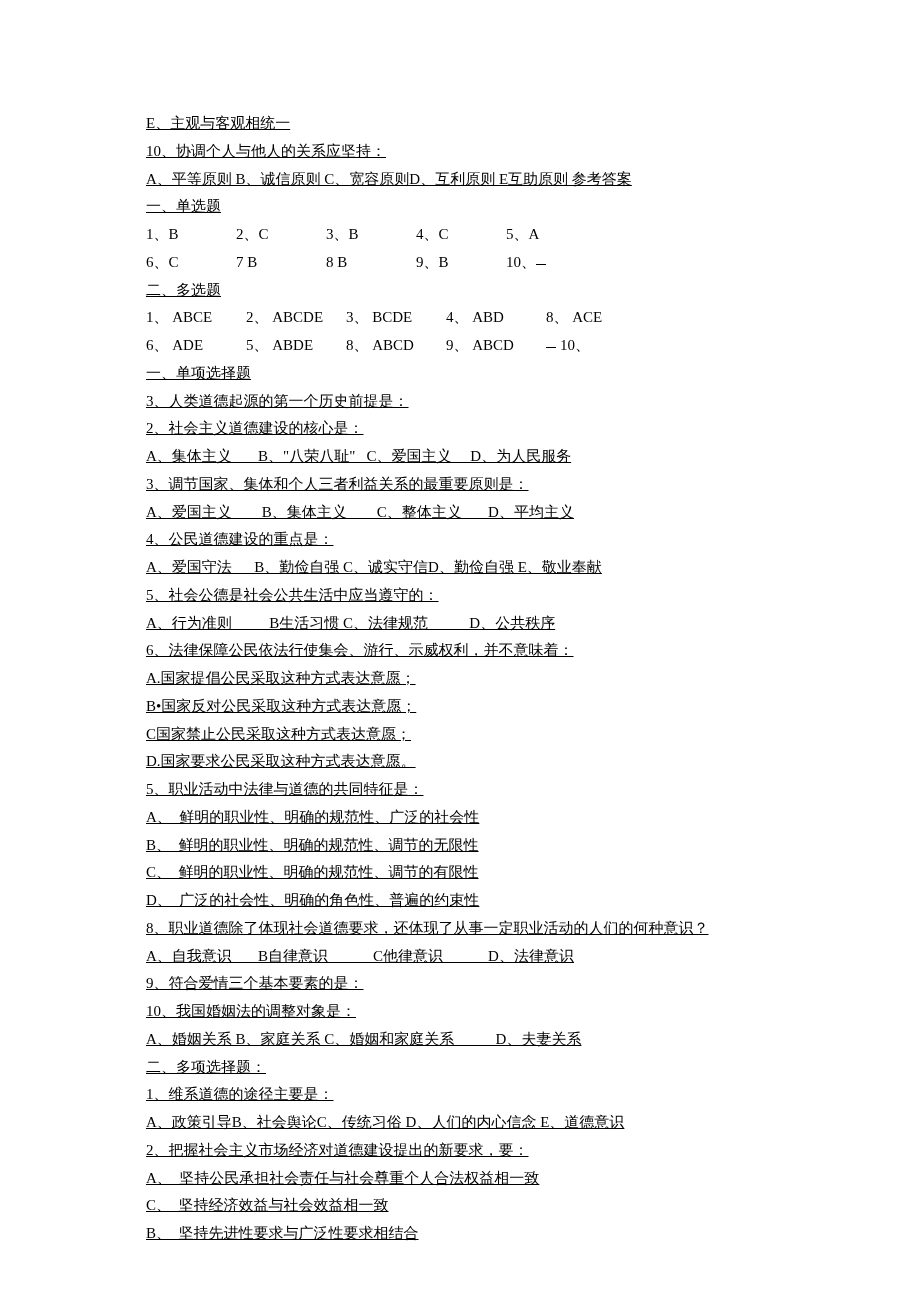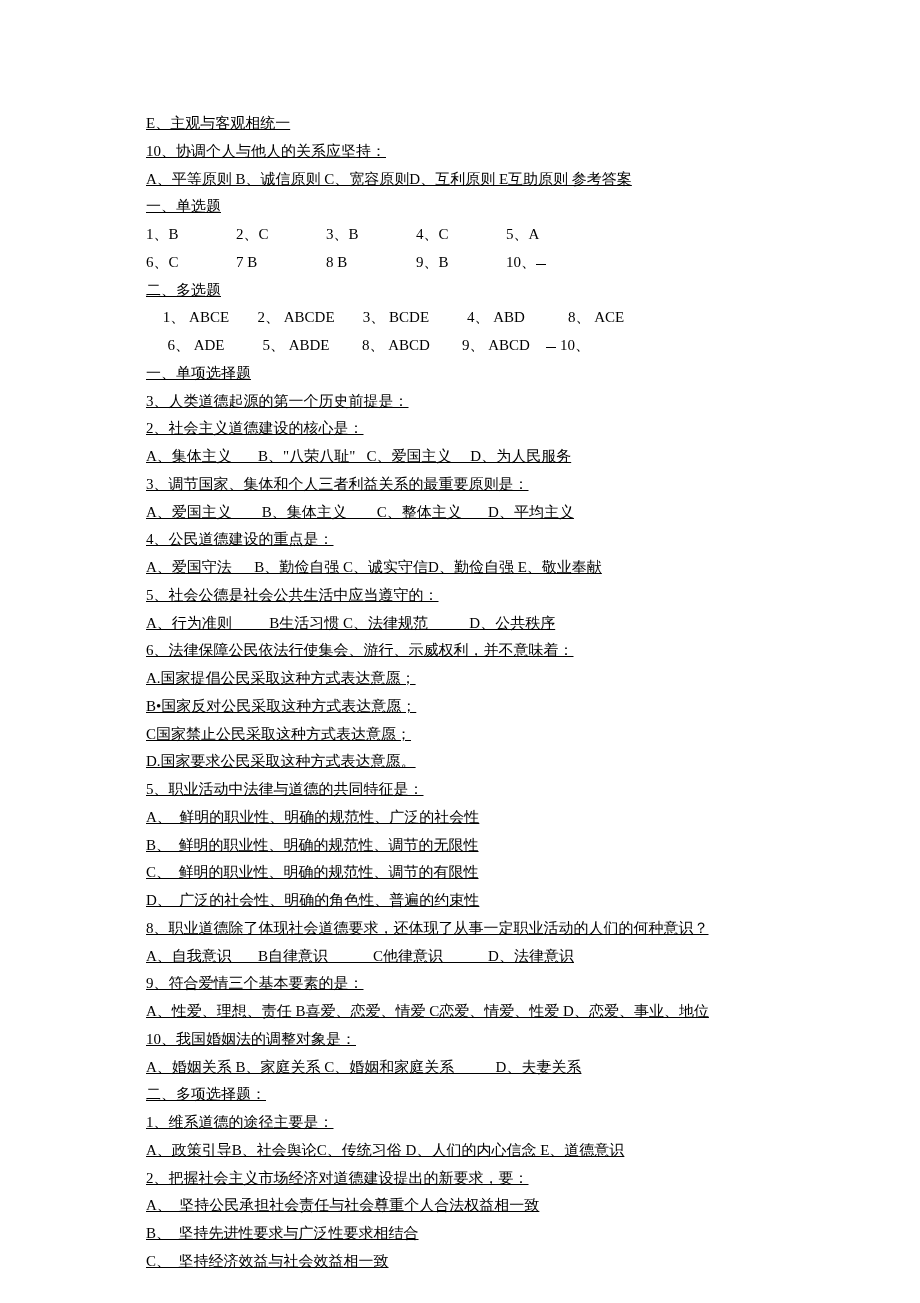--- a/index.html
+++ b/index.html
@@ -20,21 +20,21 @@
     text-decoration: underline;
   }
   .answer-row {
     display: flex;
     align-items: baseline;
   }
   .cell {
     display: inline-block;
   }
   .w80 { width: 90px; }
-  .w90 { width: 100px; text-align: center; }
+  .w90 { width: 100px; }
   .underline {
     border-bottom: 1px solid #000;
     display: inline-block;
     width: 10px;
     height: 1px;
     vertical-align: baseline;
     position: relative;
     top: -2px;
   }
 </style>
@@ -108,28 +108,27 @@
   <div class="line">5、职业活动中法律与道德的共同特征是：</div>
   <div class="line">A、  鲜明的职业性、明确的规范性、广泛的社会性</div>
   <div class="line">B、  鲜明的职业性、明确的规范性、调节的无限性</div>
   <div class="line">C、  鲜明的职业性、明确的规范性、调节的有限性</div>
   <div class="line">D、  广泛的社会性、明确的角色性、普遍的约束性</div>
 
   <div class="line">8、职业道德除了体现社会道德要求，还体现了从事一定职业活动的人们的何种意识？</div>
   <div class="line">A、自我意识       B自律意识            C他律意识            D、法律意识</div>
 
   <div class="line">9、符合爱情三个基本要素的是：</div>
-  <div class="line">A、性爱、理想、责任 B喜爱、恋爱、情爱 C恋爱、情爱、性爱 D、恋爱、事业、地位</div>
 
   <div class="line">10、我国婚姻法的调整对象是：</div>
   <div class="line">A、婚姻关系 B、家庭关系 C、婚姻和家庭关系           D、夫妻关系</div>
 
   <div class="line">二、多项选择题：</div>
 
   <div class="line">1、维系道德的途径主要是：</div>
   <div class="line">A、政策引导B、社会舆论C、传统习俗 D、人们的内心信念 E、道德意识</div>
 
   <div class="line">2、把握社会主义市场经济对道德建设提出的新要求，要：</div>
   <div class="line">A、  坚持公民承担社会责任与社会尊重个人合法权益相一致</div>
+  <div class="line">C、  坚持经济效益与社会效益相一致</div>
   <div class="line">B、  坚持先进性要求与广泛性要求相结合</div>
-  <div class="line">C、  坚持经济效益与社会效益相一致</div>
 
 </div>
 
 </body></html>

